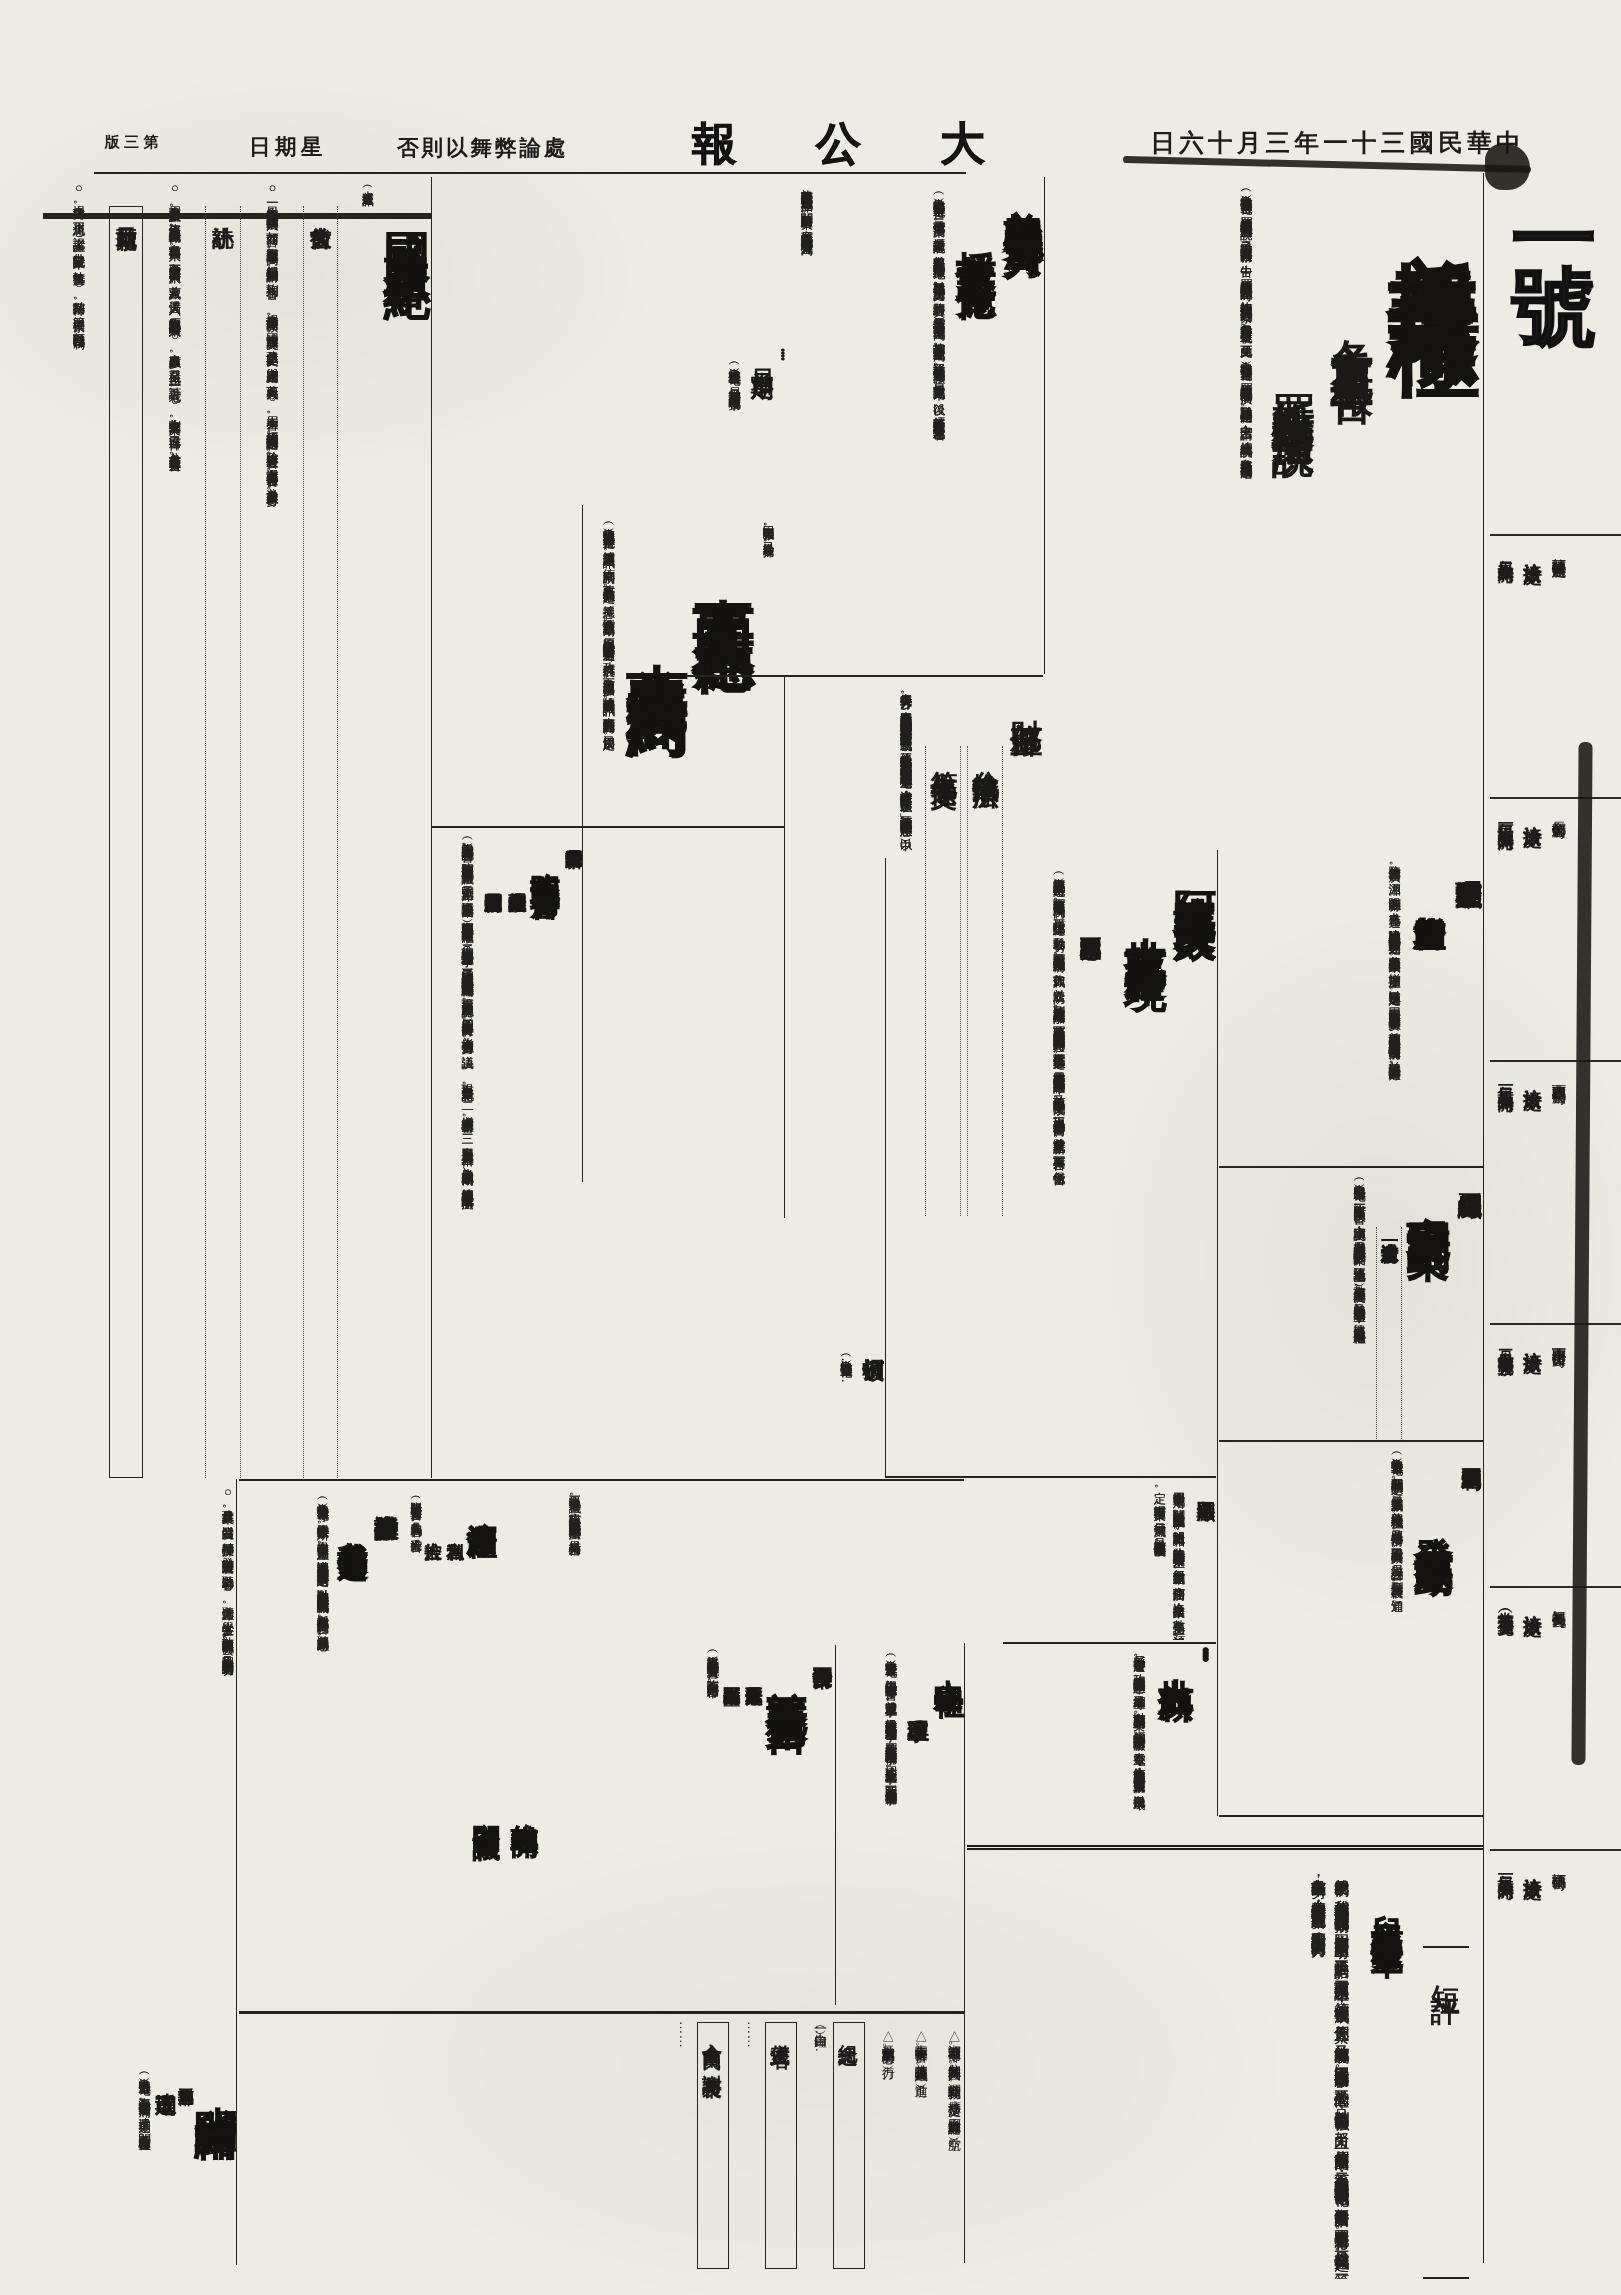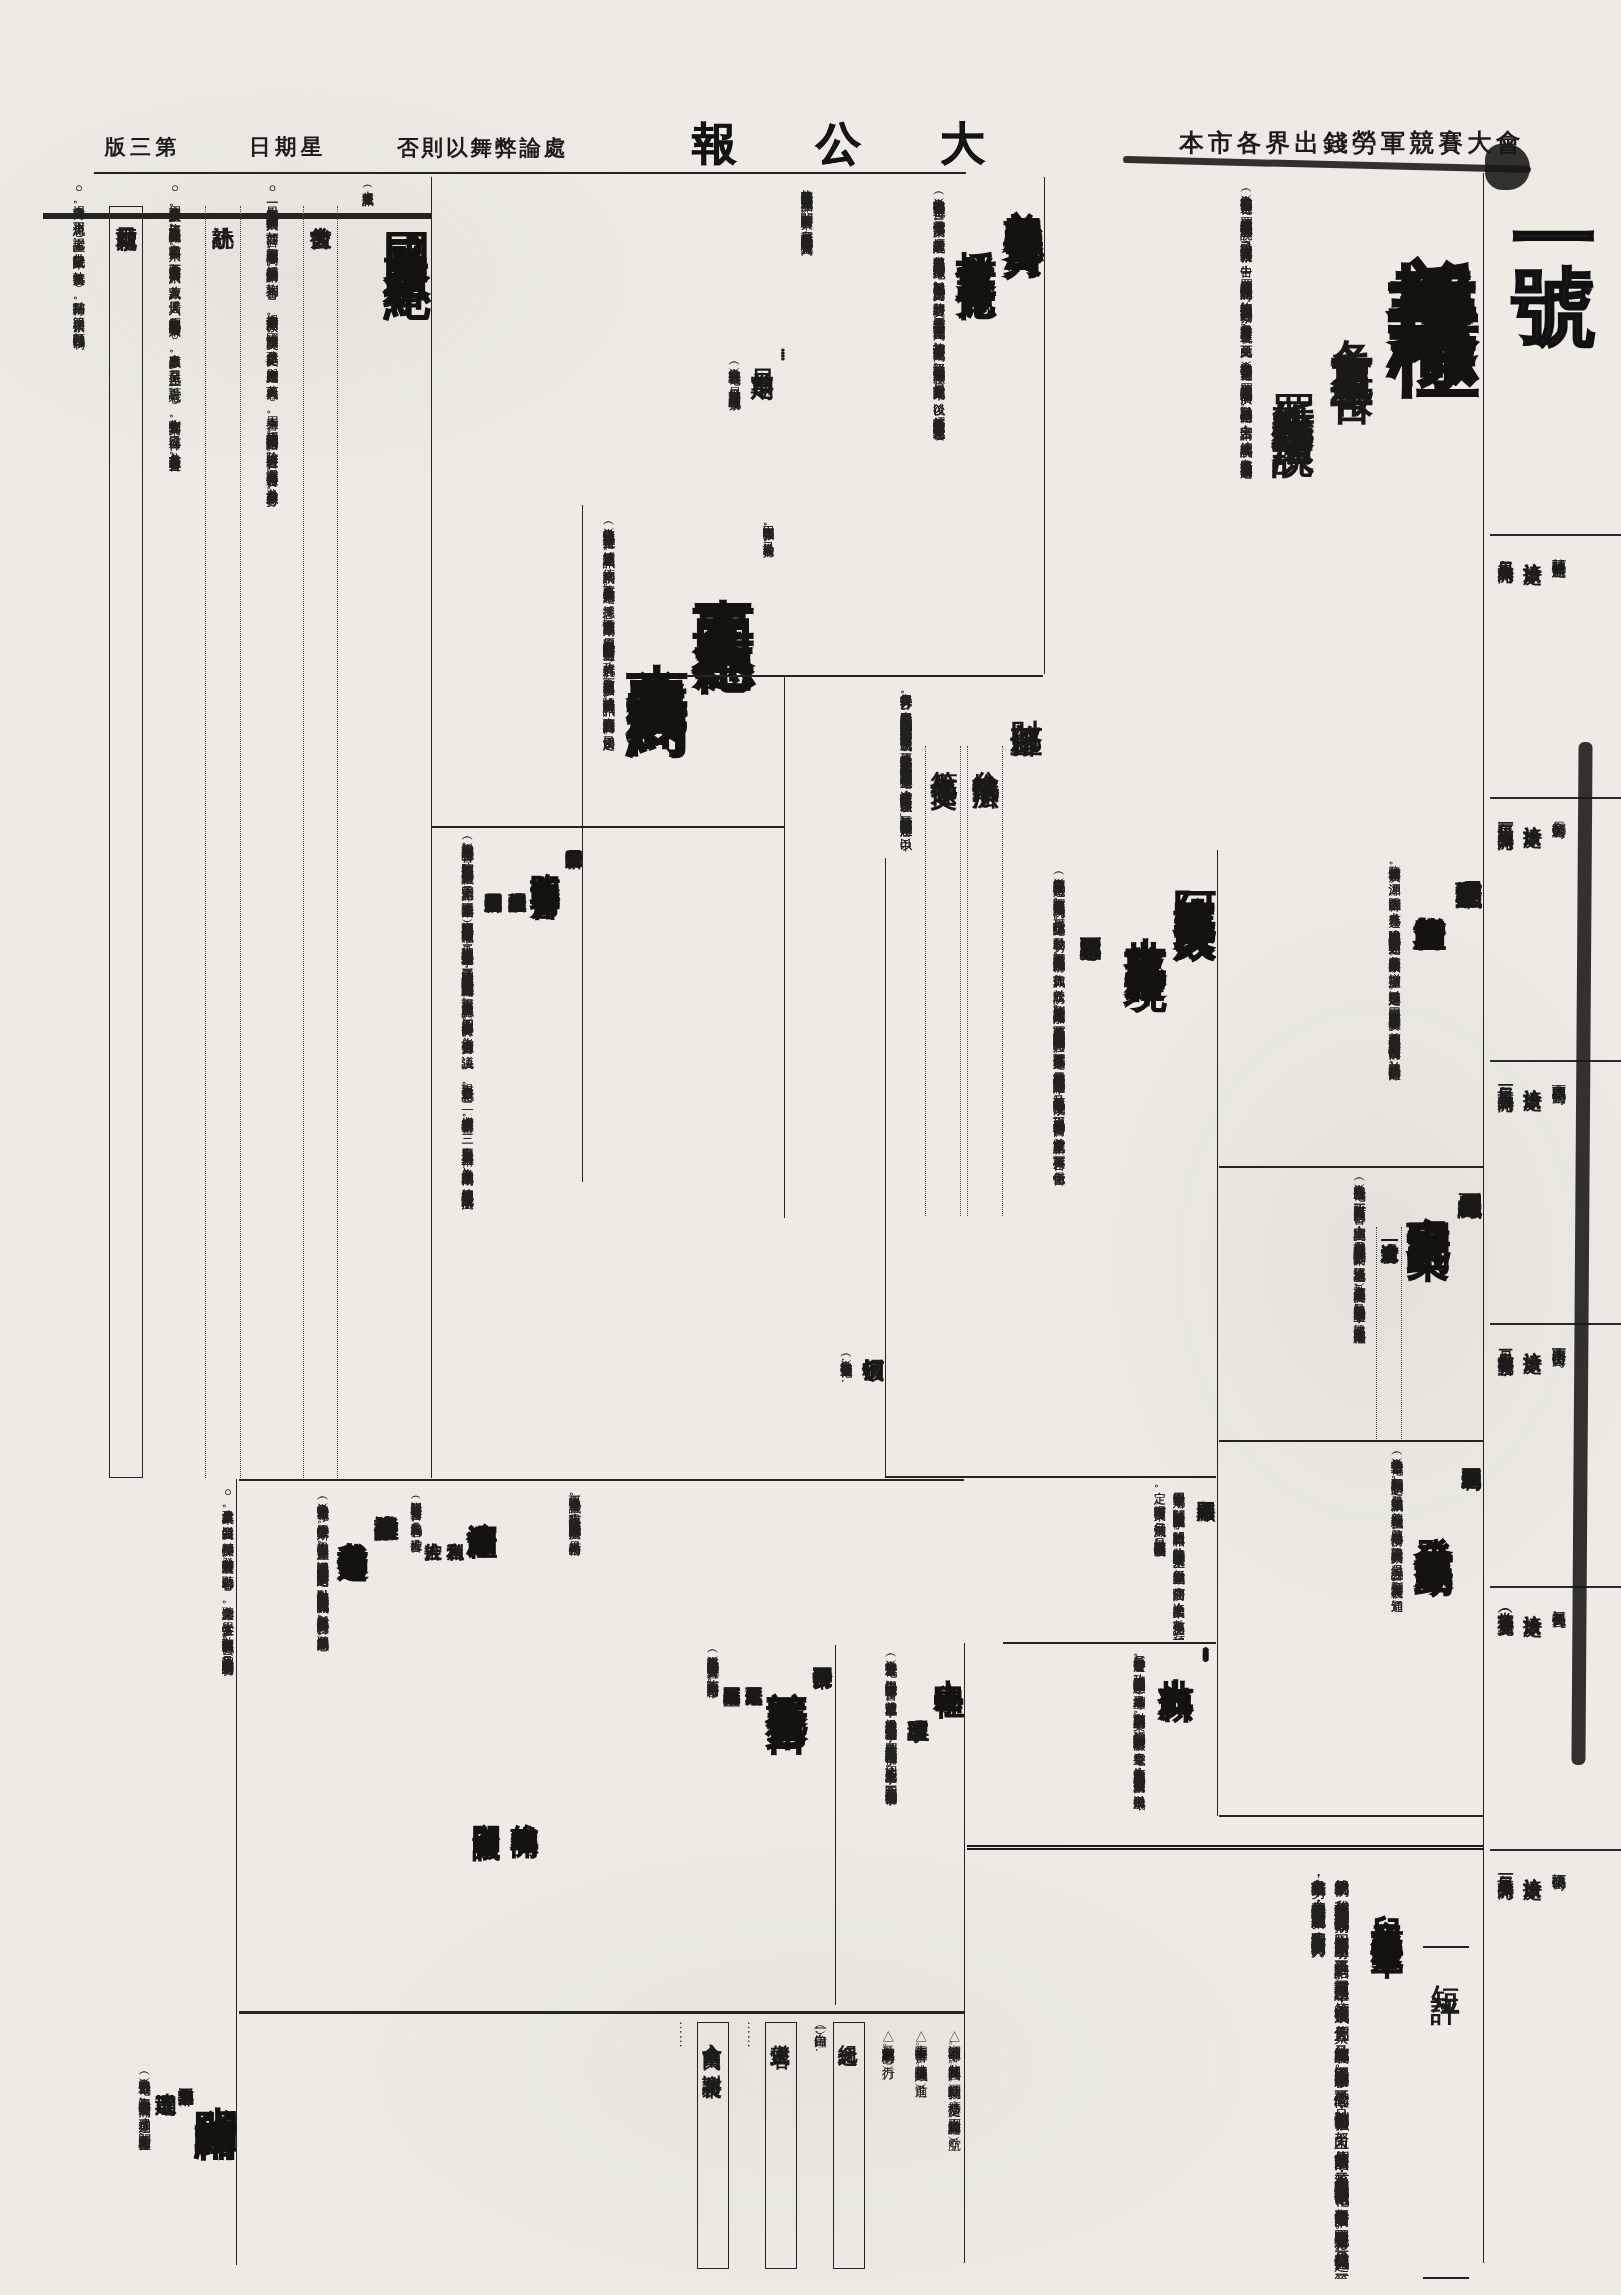--- a/index.html
+++ b/index.html
@@ -30,21 +30,21 @@
   .boxhead{border:1.4px solid #222;padding:4.3px 1.4px;}
 
   
   #masthead{position:absolute;left:94px;top:107px;width:1438px;height:66px;}
   #masthead .mi{position:absolute;white-space:nowrap;}
   #mast-date{right:7.2px;top:19px;font-size:24.5px;font-weight:700;letter-spacing:4.3px;}
   #mast-title{left:598px;top:7px;font-size:45px;font-weight:900;letter-spacing:79px;
       font-family:"Liberation Sans",sans-serif;-webkit-text-stroke:0.7px #111;}
   #mast-issue{left:303px;top:26px;font-size:21.6px;letter-spacing:2.9px;font-weight:700;}
   #mast-week{left:155px;top:24.5px;font-size:21.6px;letter-spacing:4.3px;font-weight:700;}
-  #mast-page{left:10.8px;top:26px;font-size:21px;letter-spacing:4.3px;font-weight:700;}
+  #mast-page{left:10.8px;top:26px;font-size:15px;letter-spacing:4.3px;font-weight:700;}
 
   
   #ads{position:absolute;left:1490px;top:173px;width:131px;height:2090px;}
   #ads-header{height:339px;text-align:center;}
   #ads-header .big{font-size:86px;font-weight:900;font-family:"Liberation Sans",sans-serif;
      -webkit-text-stroke:1.4px #111;margin:21.6px auto 0;line-height:1;}
   .ad{border-top:2.2px solid #2a2a2a;padding:11.5px 4.3px;min-height:238px;}
   .ad .t{font-size:16px;line-height:1.4;letter-spacing:1.4px;font-weight:700;}
   .ad .c{font-size:19px;font-weight:900;letter-spacing:2.2px;font-family:"Liberation Sans",sans-serif;}
   .ad .n{font-size:14.4px;line-height:1.35;letter-spacing:0.7px;}
@@ -173,21 +173,21 @@
   .streak{position:absolute;background:#181712;opacity:.88;border-radius:5.8px;}
   #streak1{left:1575px;top:742px;width:14.4px;height:1023px;transform:rotate(.4deg);}
   #blob1{left:1485px;top:144px;width:45px;height:46px;border-radius:40% 60% 55% 45%;}
   #mastrule{left:1123px;top:161px;width:408px;height:6.5px;transform:rotate(1.4deg);}
   #toprule-l{left:43px;top:213px;width:389px;height:5.8px;}
 </style>
 </head>
 <body>
 
 <header id="masthead">
-  <div class="mi" id="mast-date">本市各界出錢勞軍競賽大會</div>
+  <div class="mi" id="mast-date">日六十月三年一十三國民華中</div>
   <div class="mi" id="mast-title">報公大</div>
   <div class="mi" id="mast-issue">否則以舞弊論處</div>
   <div class="mi" id="mast-week">日期星</div>
   <div class="mi" id="mast-page">版三第</div>
 </header>
 <div class="rule" style="left:94px;top:172px;width:872px;height:2.2px;"></div>
 <div class="streak" id="mastrule"></div>
 
 <div class="rule" id="toprule-l"></div>
 <section class="art v" id="a-canzheng">

